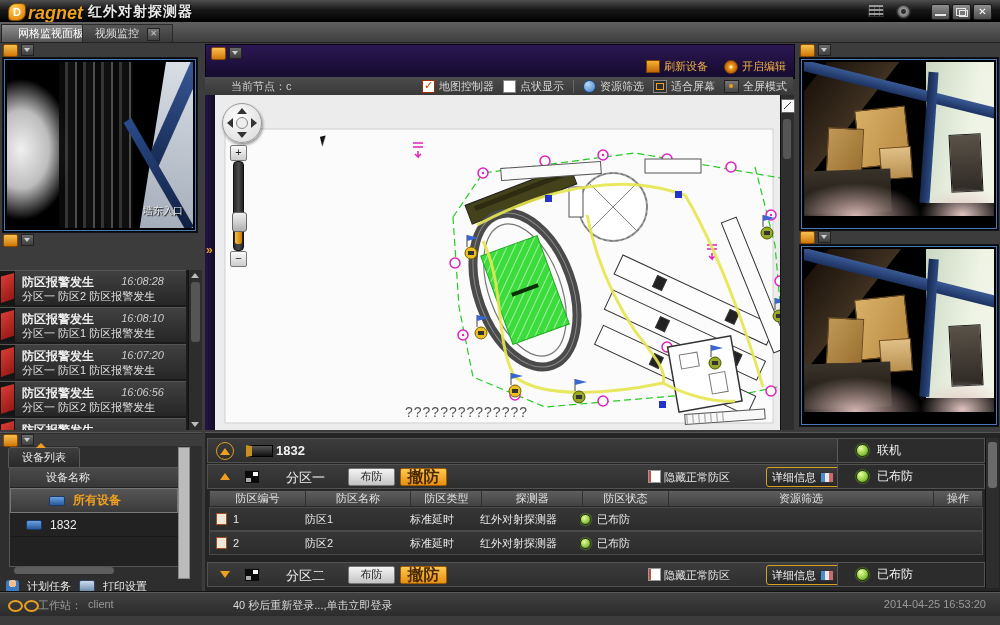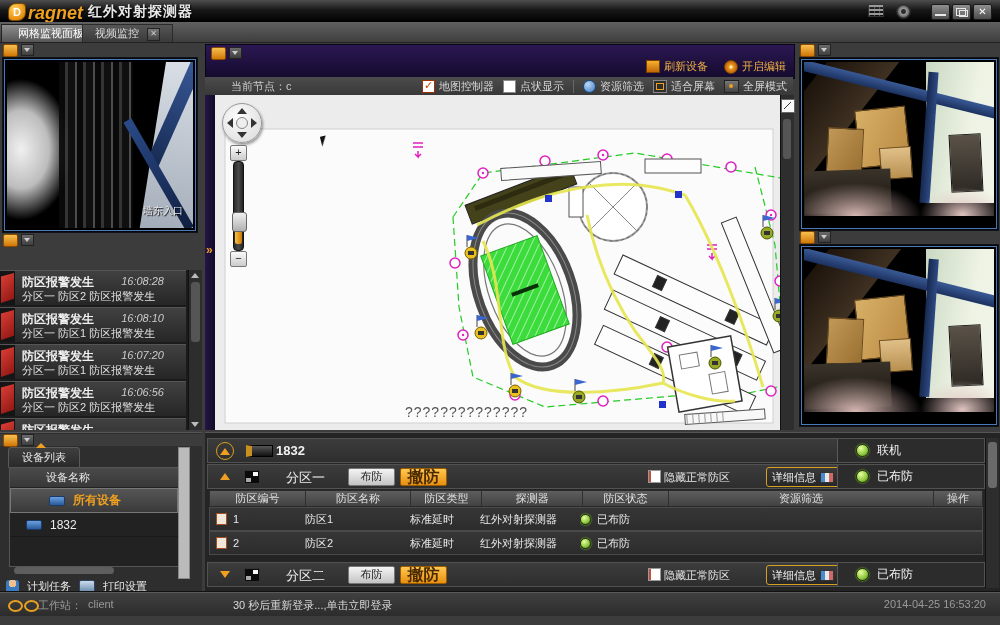--- a/index.html
+++ b/index.html
@@ -644,17 +644,17 @@
     </div>
   </div>
 
   <div class="abs statusbar">
     <div style="position:absolute;left:8px;top:7px;" class="chain">
         <i></i>
         <i></i>
       </div>
     <span class="abs sb-text" style="left:38px;top:5px;">工作站：</span>
     <span class="abs sb-text" style="left:88px;top:5px;">client</span>
-    <span class="abs sb-msg" style="left:233px;top:5px;">30 秒后重新登录...,单击立即登录</span>
+    <span class="abs sb-msg" style="left:233px;top:5px;">40 秒后重新登录...,单击立即登录</span>
     <span class="abs sb-text" style="right:14px;top:5px;">2014-04-25 16:53:20</span>
   </div>
 
 </div>
 
 </body></html>

